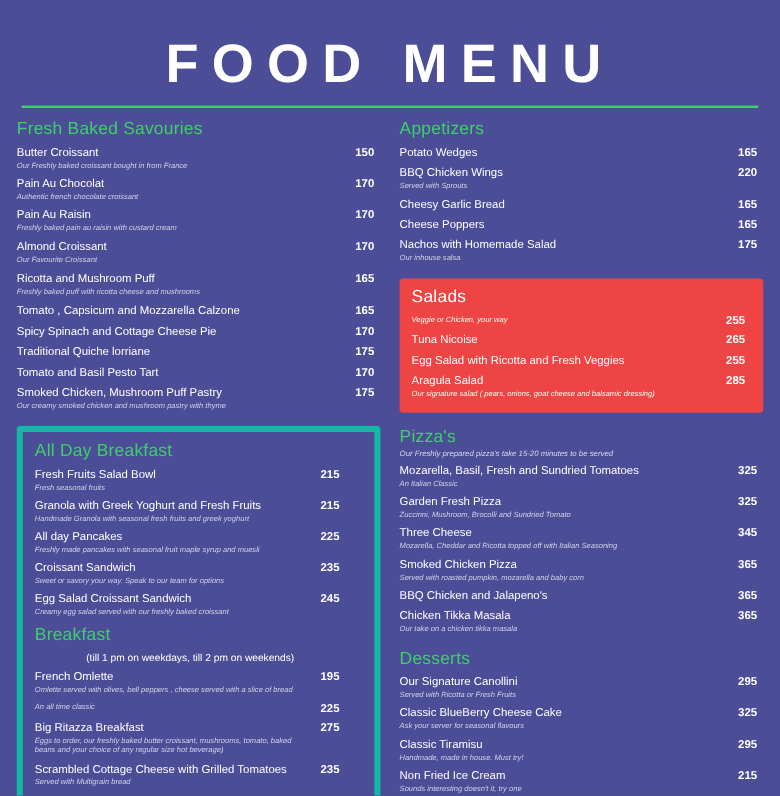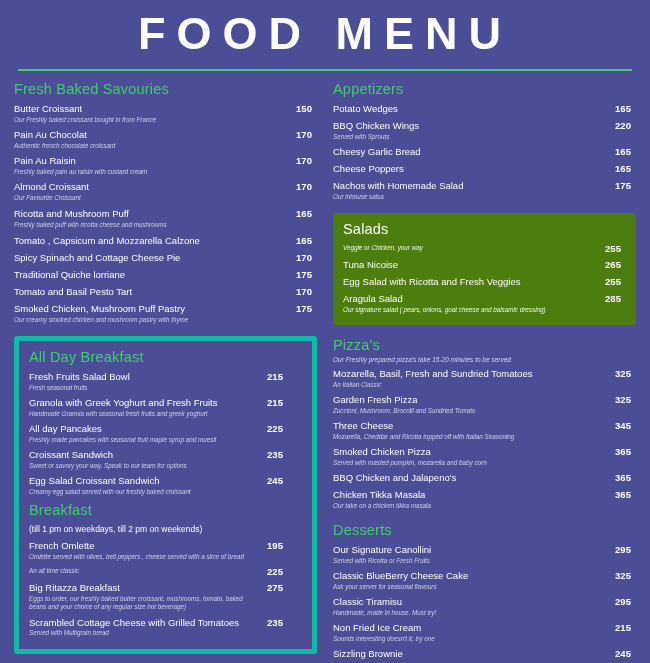--- a/index.html
+++ b/index.html
@@ -4,21 +4,21 @@
 <style>
   * { box-sizing: border-box; margin: 0; padding: 0; }
   body {
     width: 650px;
     height: 663px;
     background: #4b4e96;
     font-family: "Liberation Sans", sans-serif;
     color: #ffffff;
     overflow: hidden;
   }
-  .page { position: relative; width: 650px; height: 569px; padding: 0 14px; }
+  .page { position: relative; width: 650px; height: 569px; padding: 0 14px; margin-top: 19px; }
 
   
   .header {
     text-align: center;
     padding: 10px 0 6px 0;
   }
   .header h1 {
     font-size: 45px;
     letter-spacing: 11px;
     font-weight: bold;
@@ -45,36 +45,37 @@
   .section-note {
     font-size: 6.5px;
     font-style: italic;
     color: #d6d8ee;
     margin: -3px 0 5px 0;
   }
   .subnote {
     font-size: 8.5px;
     color: #ffffff;
     margin: 0 0 6px 0;
+    text-align: center;
   }
 
   .item { display: flex; align-items: flex-start; margin-bottom: 5px; }
   .item-main { flex: 1; padding-right: 8px; }
   .item-name { font-size: 9.5px; font-weight: normal; color: #ffffff; line-height: 1.25; }
   .item-desc { font-size: 6.3px; font-style: italic; color: #cfd1e8; line-height: 1.3; margin-top: 1px; }
   .item-price { font-size: 9.5px; font-weight: bold; color: #ffffff; min-width: 26px; text-align: center; padding-top: 0px; }
 
   
   .boxed {
     border: 5px solid #14b8a6;
     border-radius: 3px;
     padding: 8px 24px 6px 10px;
   }
   .green-box {
-    background: #4d7c0f;
+    background: #ef4444;
     border-radius: 3px;
     padding: 8px 10px 6px 10px;
   }
   .green-box .section-title { color: #ffffff; }
   .green-box .item-name { color: #ffffff; }
   .green-box .item-desc { color: #eafcef; }
   .green-box .item-price { color: #ffffff; }
   .mt6 { margin-top: 6px; }
 </style>
 </head>

